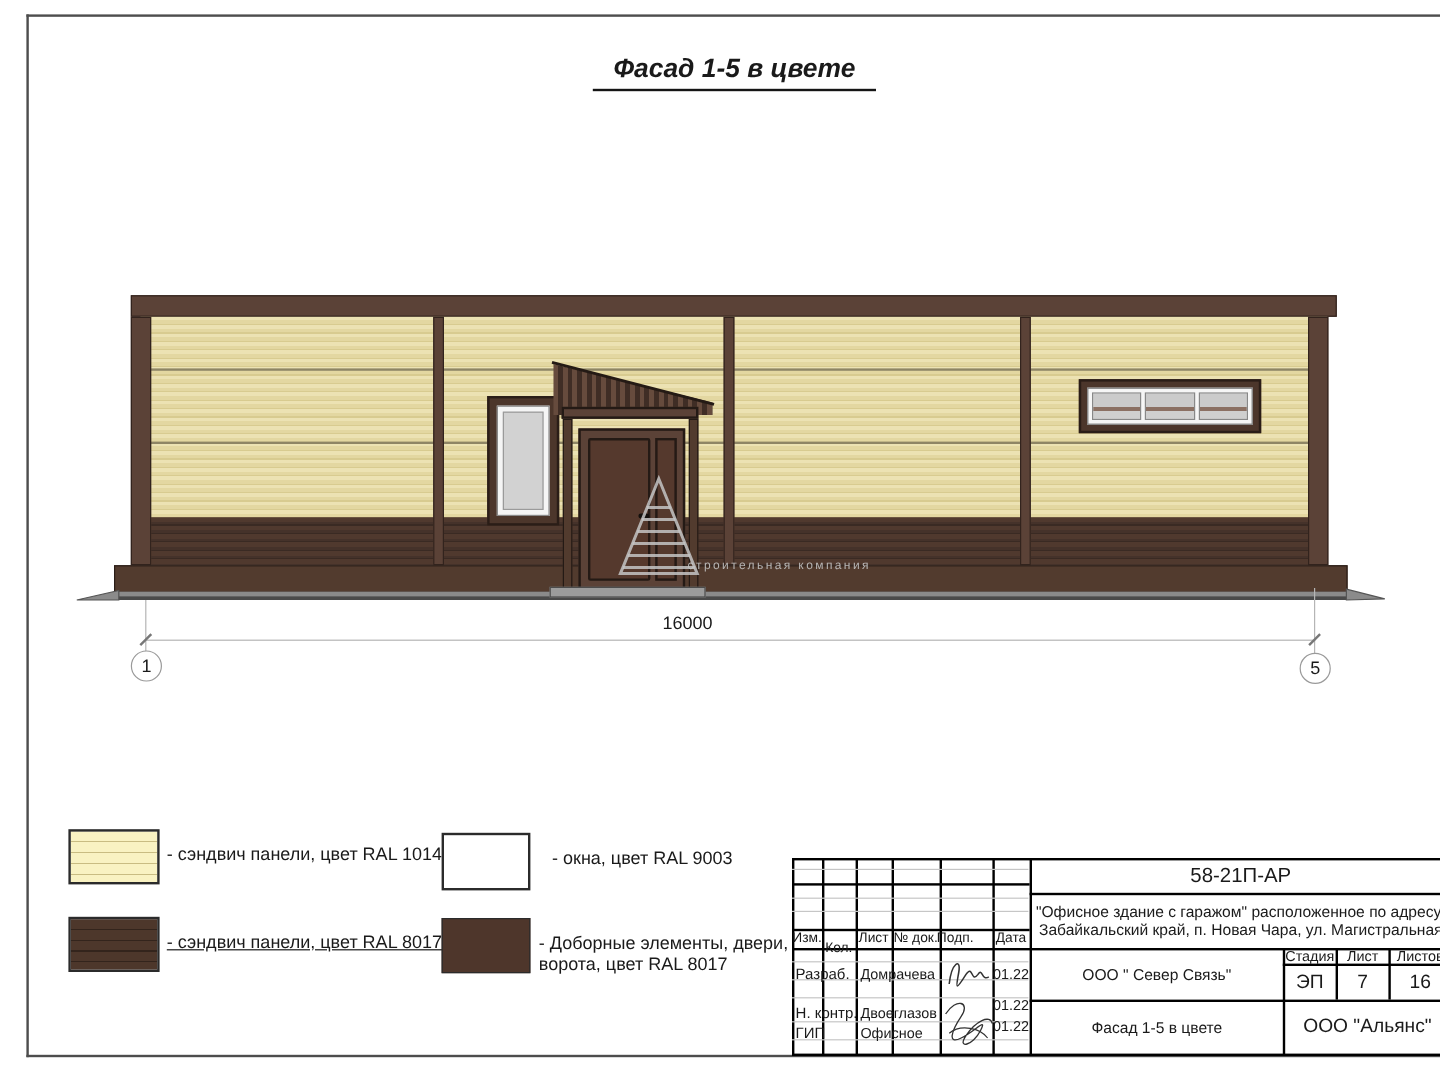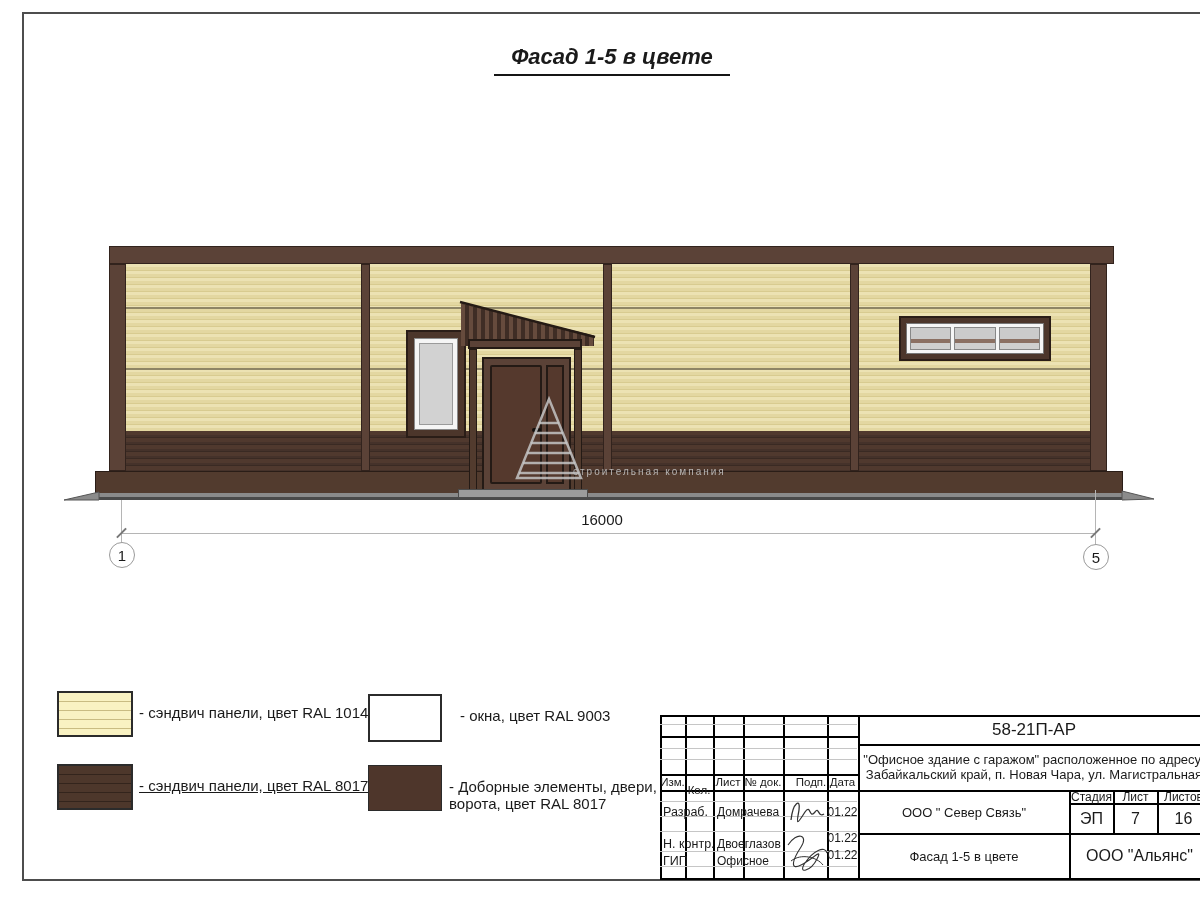--- a/index.html
+++ b/index.html
@@ -100,21 +100,21 @@
     <line x1="8" y1="70" x2="60" y2="70" stroke="rgba(196,196,196,.85)" stroke-width="2.5"></line>
     <line x1="4" y1="80" x2="64" y2="80" stroke="rgba(196,196,196,.85)" stroke-width="2.5"></line>
   </svg>
   <div class="abs wm-text" style="left:573px;top:466px;font-size:10px;letter-spacing:2px;font-weight:normal;">строительная компания</div>
 
   <div class="abs dim-gray" style="left:121px;top:500px;width:1px;height:47px;"></div>
   <div class="abs dim-gray" style="left:1095px;top:490px;width:1px;height:57px;"></div>
   <div class="abs dim-gray" style="left:122px;top:533px;width:974px;height:1px;"></div>
   <div class="abs" style="left:115px;top:532px;width:13px;height:2px;background:#777;transform:rotate(-45deg);"></div>
   <div class="abs" style="left:1089px;top:532px;width:13px;height:2px;background:#777;transform:rotate(-45deg);"></div>
-  <div class="abs" style="left:552px;top:511px;width:100px;text-align:center;font-size:15px;">16000</div>
+  <div class="abs" style="left:552px;top:511px;width:100px;text-align:left;font-size:15px;">16000</div>
   <div class="abs axis-circle" style="left:109px;top:542px;">1</div>
   <div class="abs axis-circle" style="left:1083px;top:544px;">5</div>
 </div>
 
 <div>
   <div class="abs sw-cream" style="left:57px;top:691px;width:76px;height:46px;"></div>
   <div class="abs" style="left:139px;top:704px;font-size:15px;">- сэндвич панели, цвет RAL 1014</div>
 
   <div class="abs sw-brown-l" style="left:57px;top:764px;width:76px;height:46px;"></div>
   <div class="abs" style="left:139px;top:777px;font-size:15px;text-decoration:underline;">- сэндвич панели, цвет RAL 8017</div>
@@ -164,21 +164,21 @@
 
   <div class="abs" style="left:199px;top:29px;width:350px;height:46px;display:flex;flex-direction:column;align-items:center;justify-content:center;font-size:13px;line-height:15.5px;text-align:center;">
     <span>"Офисное здание с гаражом" расположенное по адресу:</span>
     <span>Забайкальский край, п. Новая Чара, ул. Магистральная</span>
   </div>
 
   <div class="abs cell" style="left:0;top:59px;width:25px;height:16px;font-size:11.5px;">Изм.</div>
   <div class="abs cell" style="left:25px;top:59px;width:28px;height:32px;font-size:11.5px;">Кол.</div>
   <div class="abs cell" style="left:53px;top:59px;width:30px;height:16px;font-size:11.5px;">Лист</div>
   <div class="abs cell" style="left:83px;top:59px;width:40px;height:16px;font-size:11.5px;">№ док.</div>
-  <div class="abs cell" style="left:123px;top:59px;width:56px;height:16px;font-size:11.5px;">Подп.</div>
+  <div class="abs cell" style="left:108px;top:59px;width:56px;height:16px;font-size:11.5px;">Подп.</div>
   <div class="abs cell" style="left:167px;top:59px;width:31px;height:16px;font-size:11.5px;">Дата</div>
 
   <div class="abs" style="left:3px;top:90px;font-size:12.5px;">Разраб.</div>
   <div class="abs" style="left:57px;top:90px;font-size:12px;">Домрачева</div>
   <div class="abs cell" style="left:167px;top:90px;width:31px;font-size:12px;">01.22</div>
   <div class="abs" style="left:3px;top:122px;font-size:12.5px;">Н. контр.</div>
   <div class="abs" style="left:57px;top:122px;font-size:12px;">Двоеглазов</div>
   <div class="abs cell" style="left:167px;top:116px;width:31px;font-size:12px;">01.22</div>
   <div class="abs" style="left:3px;top:139px;font-size:12.5px;">ГИП</div>
   <div class="abs" style="left:57px;top:139px;font-size:12px;">Офисное</div>

